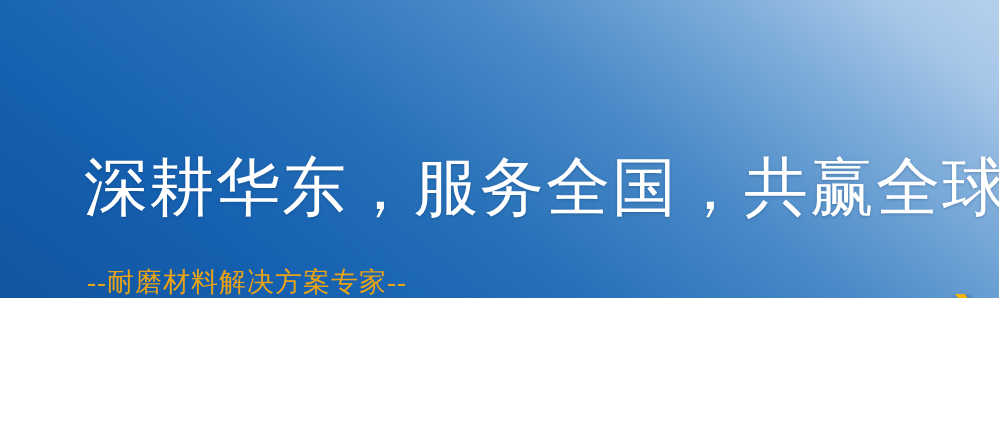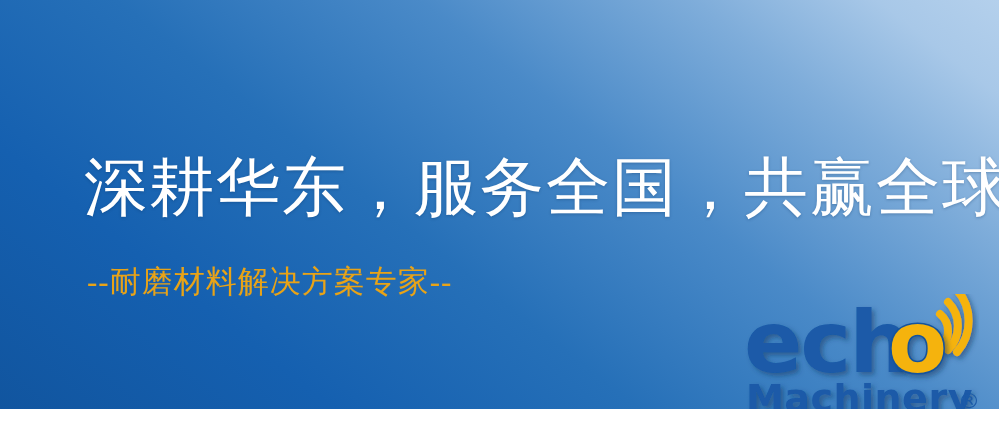--- a/index.html
+++ b/index.html
@@ -9,21 +9,21 @@
   body {
     width: 999px;
     height: 422px;
     overflow: hidden;
     font-family: "Liberation Sans", sans-serif;
   }
 
   #banner {
     position: relative;
     width: 999px;
-    height: 409px;
+    height: 298px;
     overflow: hidden;
     
     background: linear-gradient(38deg,
                 #11559f 0%,
                 #1560b0 22%,
                 #2670b8 42%,
                 #4a8ac8 62%,
                 #7fadda 80%,
                 #a8c8e8 92%,
                 #b4d0ec 100%);
@@ -42,21 +42,21 @@
     white-space: nowrap;
     text-shadow: 0 1px 3px rgba(10,45,90,0.30);
   }
 
   
   #subtitle {
     position: absolute;
     left: 87px;
     top: 265px;
     font-family: "Liberation Serif", "DejaVu Serif", serif;
-    font-size: 31px;
+    font-size: 27px;
     line-height: 34px;
     letter-spacing: 1px;
     color: #e8a317;
     white-space: nowrap;
   }
 
   
   #logo {
     position: absolute;
     left: 744px;

